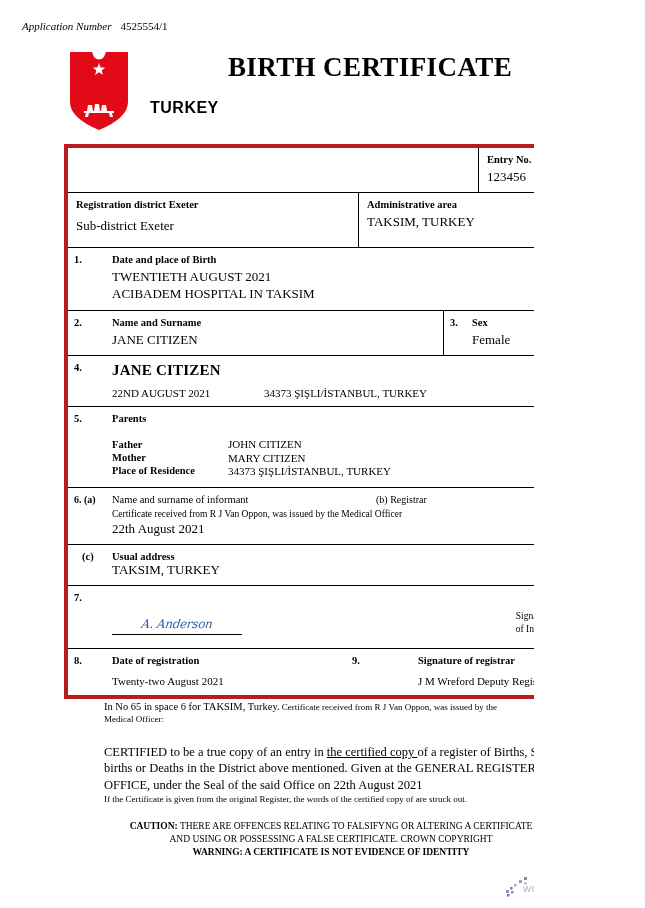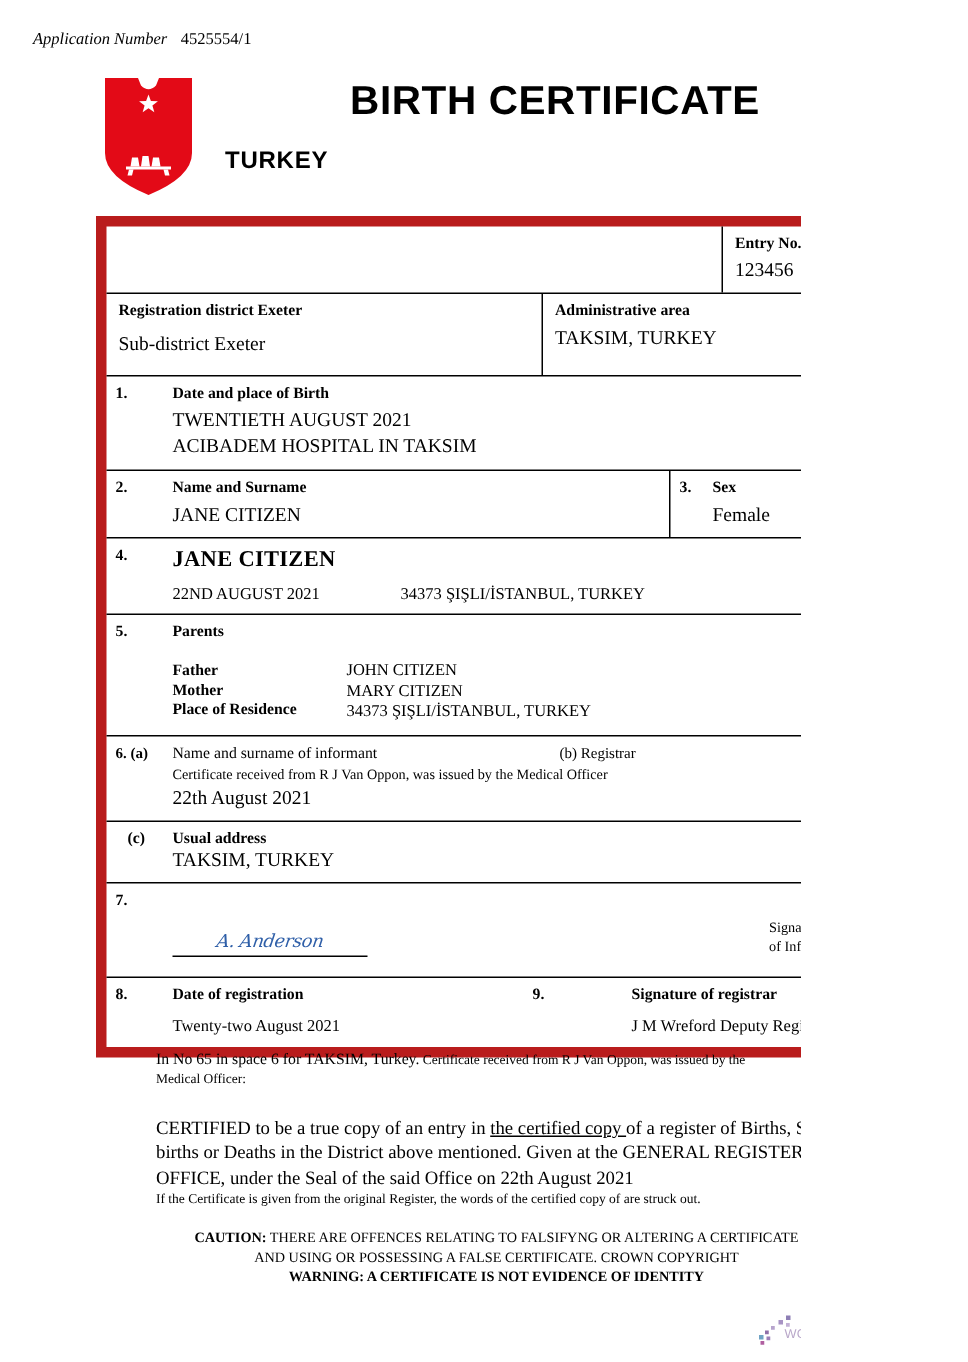--- a/index.html
+++ b/index.html
@@ -52,21 +52,21 @@
     height: 82px;
   }
   .emblem svg { display: block; }
 
   .title-main {
     position: absolute;
     left: 150px;
     top: 10px;
     width: 440px;
     text-align: center;
-    font-family: Liberation Sans, sans-serif;
+    font-family: Liberation Serif, serif;
     font-weight: bold;
     font-size: 27px;
     letter-spacing: 0.4px;
   }
   .title-sub {
     position: absolute;
     left: 150px;
     top: 57px;
     width: 440px;
     text-align: left;
@@ -75,21 +75,21 @@
     font-size: 16px;
     letter-spacing: 0.5px;
   }
 
   
   .cert-table {
     position: absolute;
     left: 64px;
     top: 144px;
     width: 514px;
-    border: 7px solid #b91c1c;
+    border: 4px solid #b91c1c;
     border-collapse: collapse;
     box-sizing: border-box;
   }
   .row {
     position: relative;
     border-bottom: 1px solid #000;
     box-sizing: border-box;
   }
   .row:last-child { border-bottom: none; }
 

